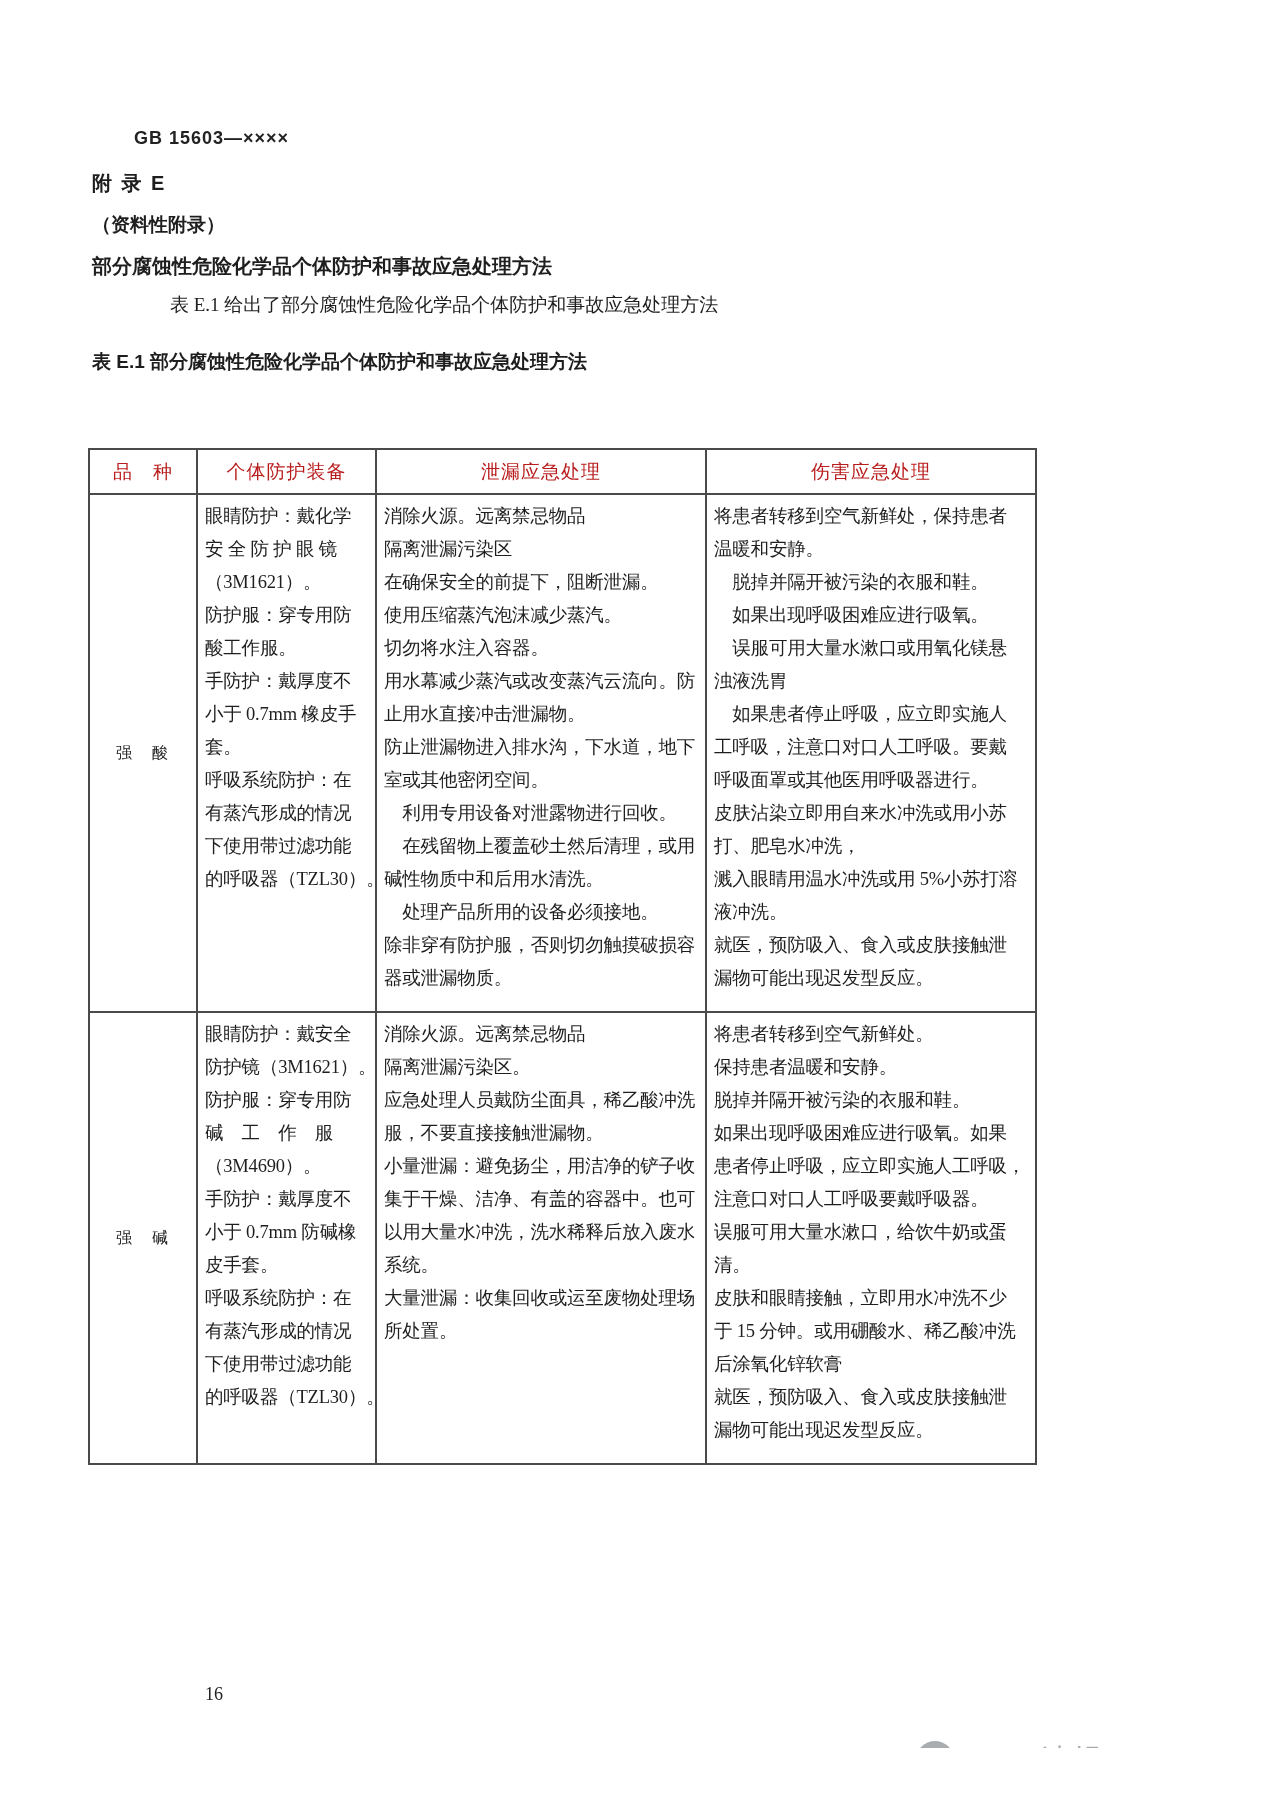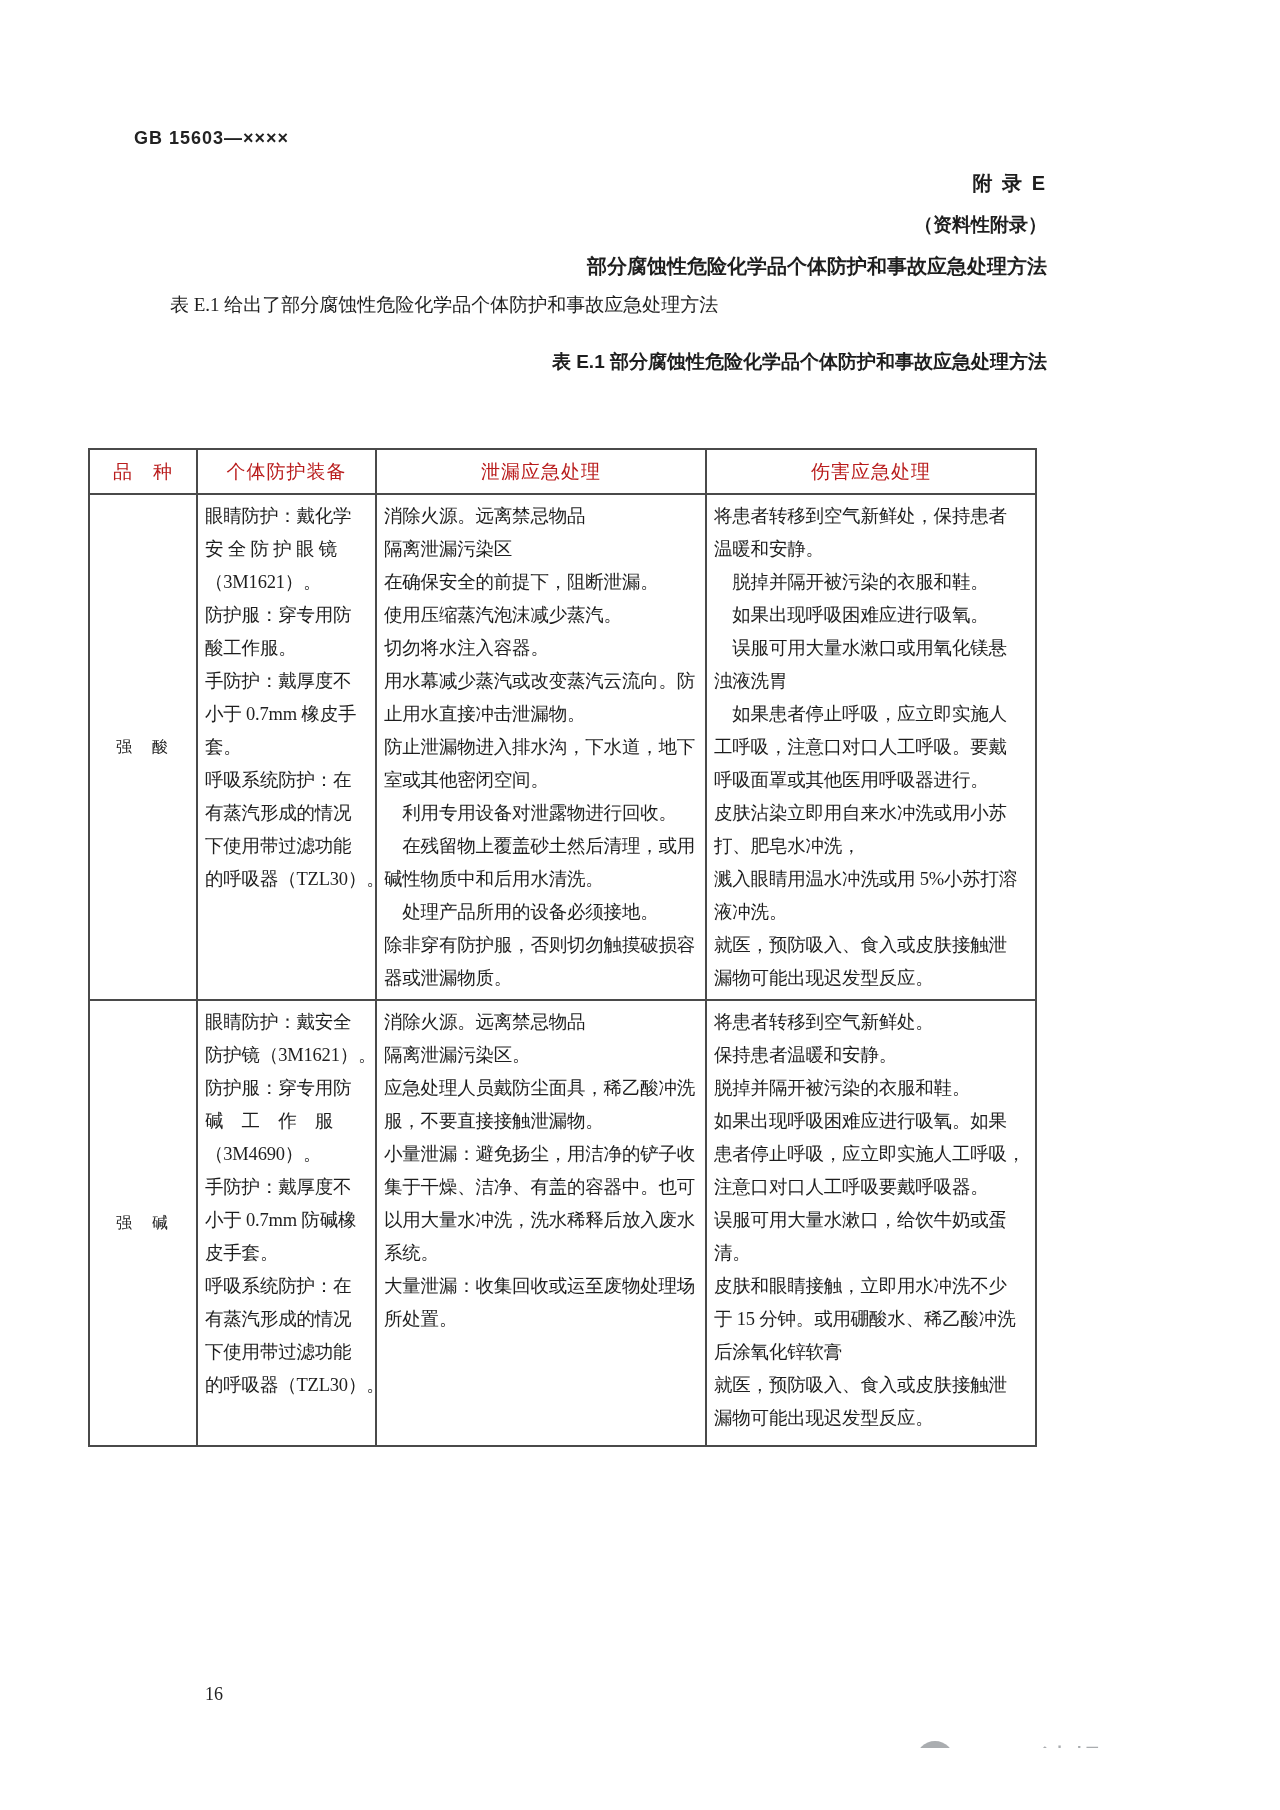--- a/index.html
+++ b/index.html
@@ -16,23 +16,23 @@
     position:absolute;
     left:134px; top:128px;
     font-family:"Liberation Sans", sans-serif;
     font-size:18px;
     font-weight:600;
     letter-spacing:1px;
     color:#222;
   }
   .center-block{
     position:absolute;
-    left:100px;
+    left:92px;
     width:947px;
-    text-align:right;
+    text-align:left;
   }
   .appendix-label{ top:170px; font-family:"Liberation Sans", sans-serif; font-weight:bold; font-size:20px; letter-spacing:2px;}
   .appendix-type{ top:212px; font-family:"Liberation Sans", sans-serif; font-weight:bold; font-size:19px;}
   .appendix-title{ top:253px; font-family:"Liberation Sans", sans-serif; font-weight:bold; font-size:20px;}
   .intro-text{
     position:absolute;
     left:170px; top:292px;
     font-size:19px;
     color:#1e1e1e;
   }
@@ -63,21 +63,21 @@
   }
   td.category{
     text-align:center;
     vertical-align:middle;
     font-size:16px;
     letter-spacing:2px;
     color:#222;
   }
   td.content{
     vertical-align:top;
-    padding:5px 4px 4px 7px;
+    padding:5px 4px 16px 7px;
   }
   .cell-line{
     font-size:18.5px;
     line-height:33px;
     white-space:pre;
     color:#1e1e1e;
     letter-spacing:-0.2px;
   }
   tr.row-acid{height:506px;}
   tr.row-alkali{height:446px;}

